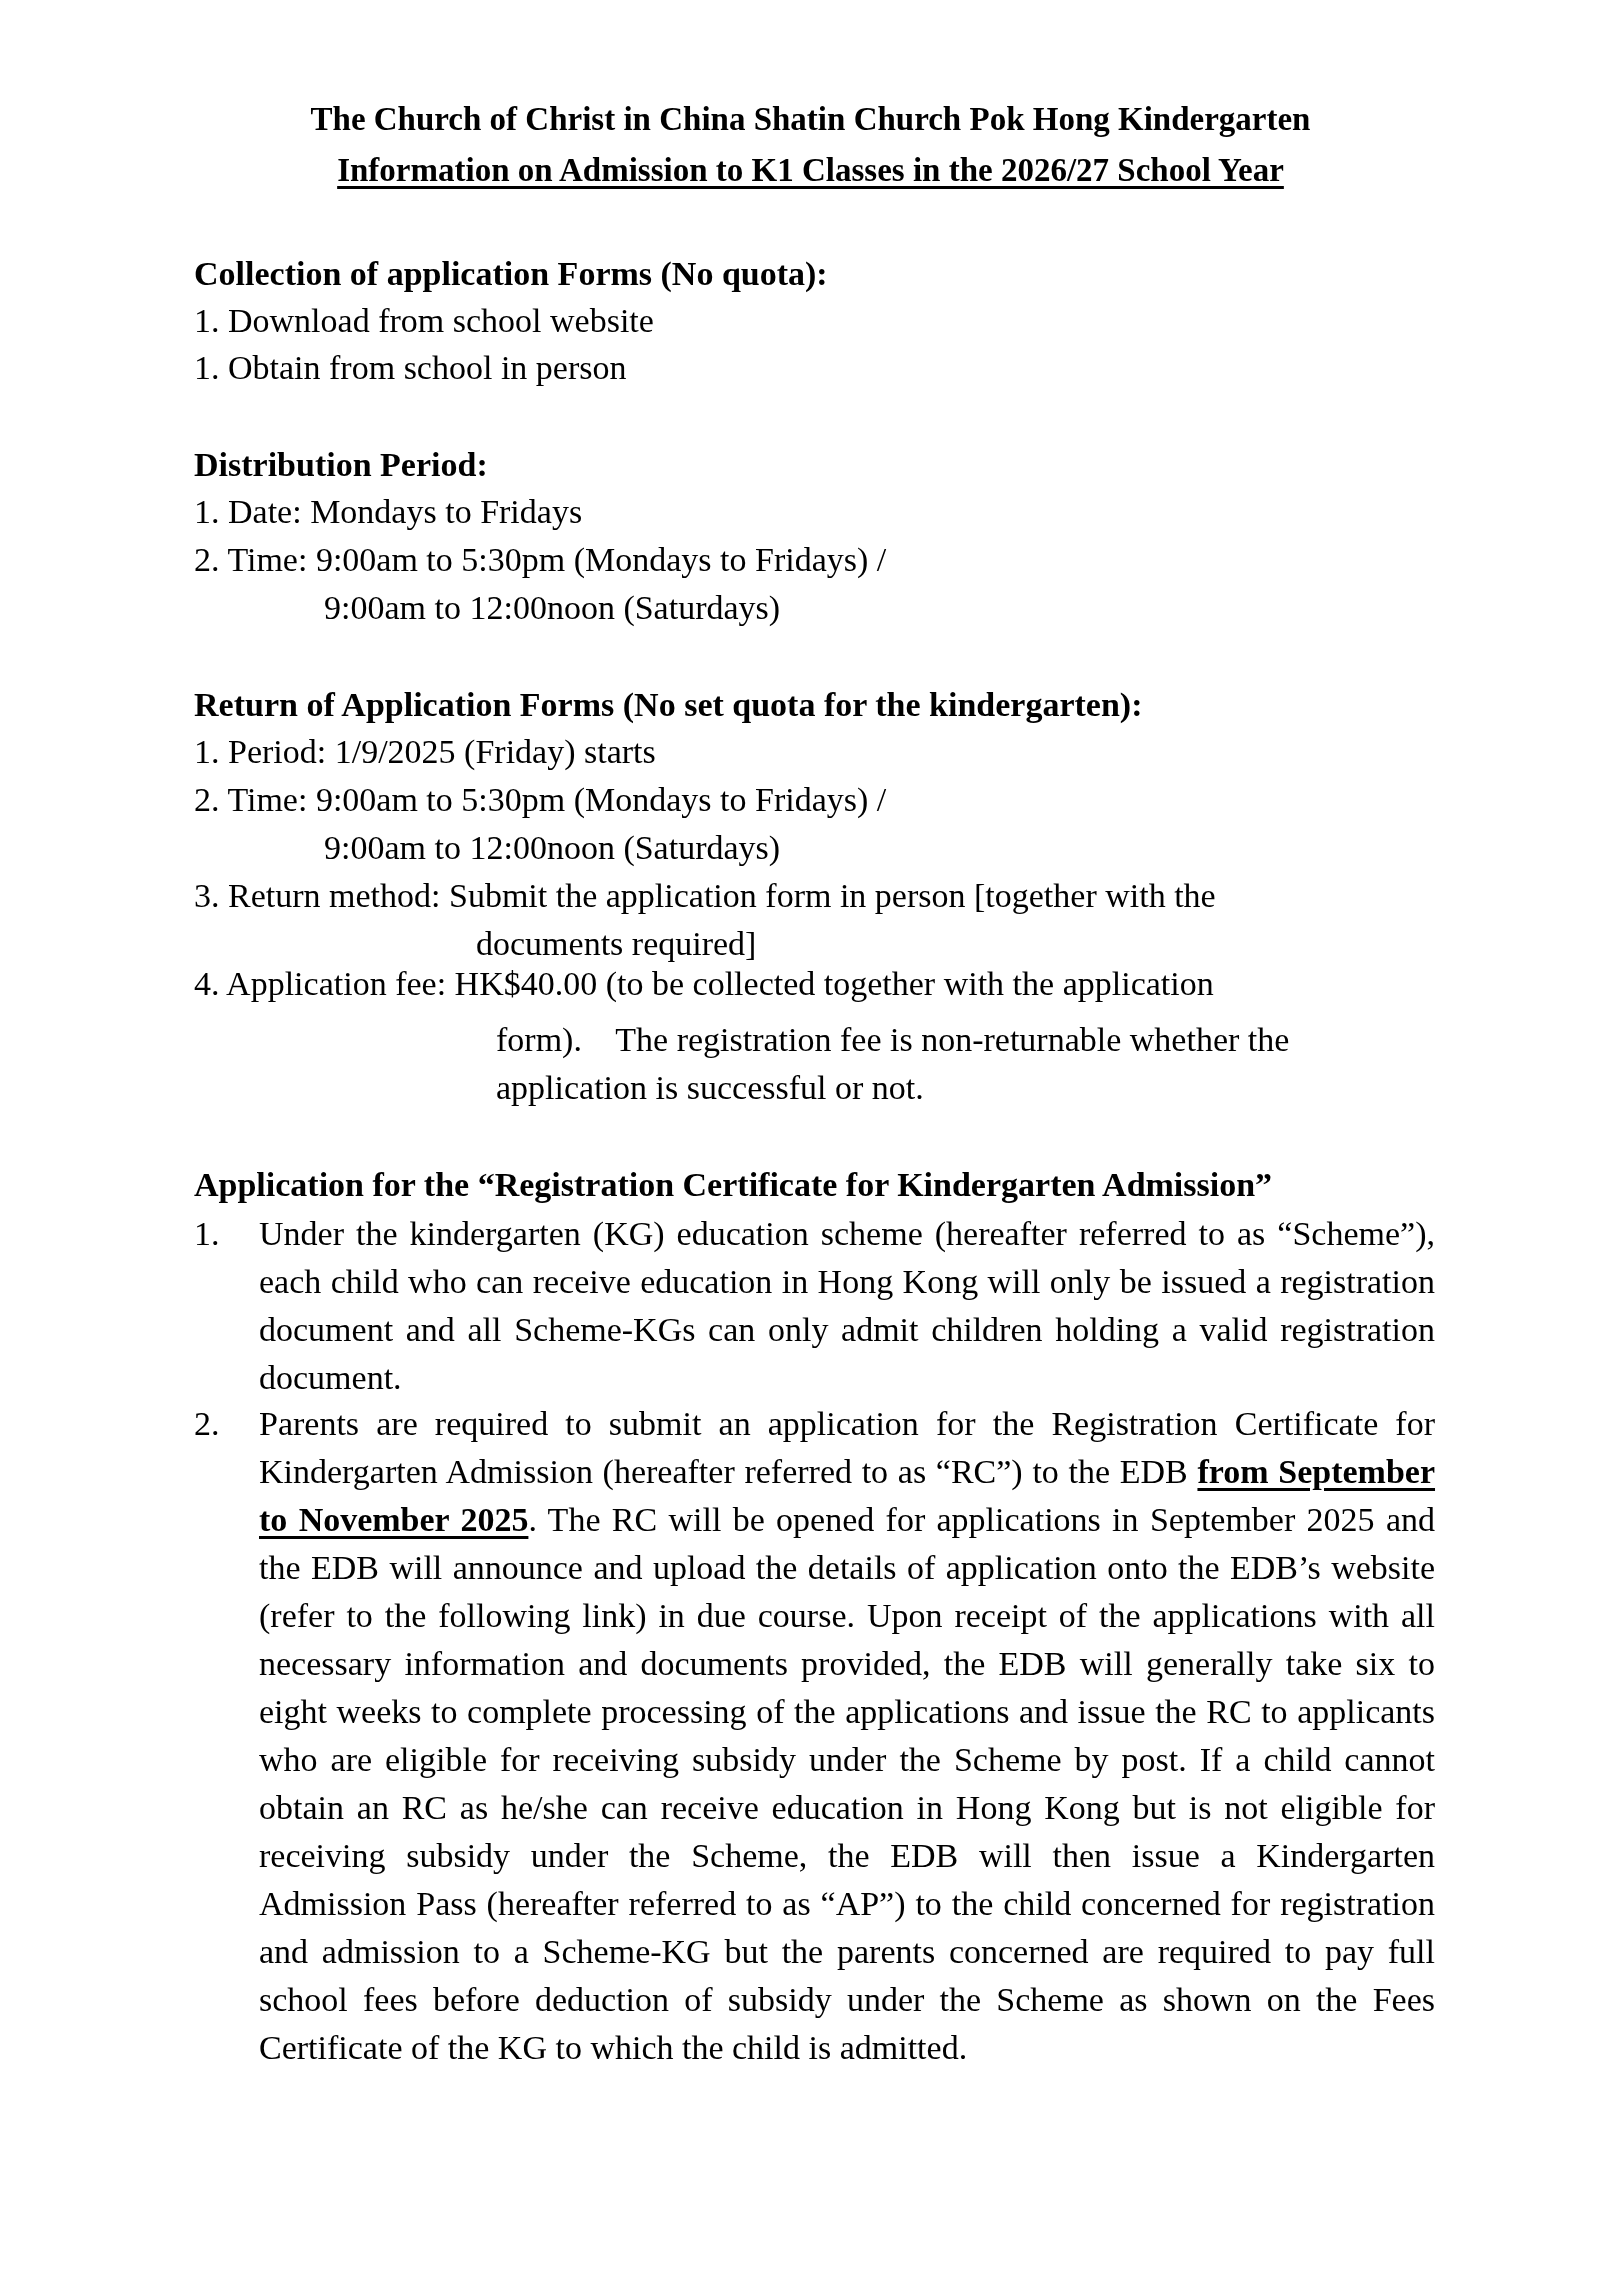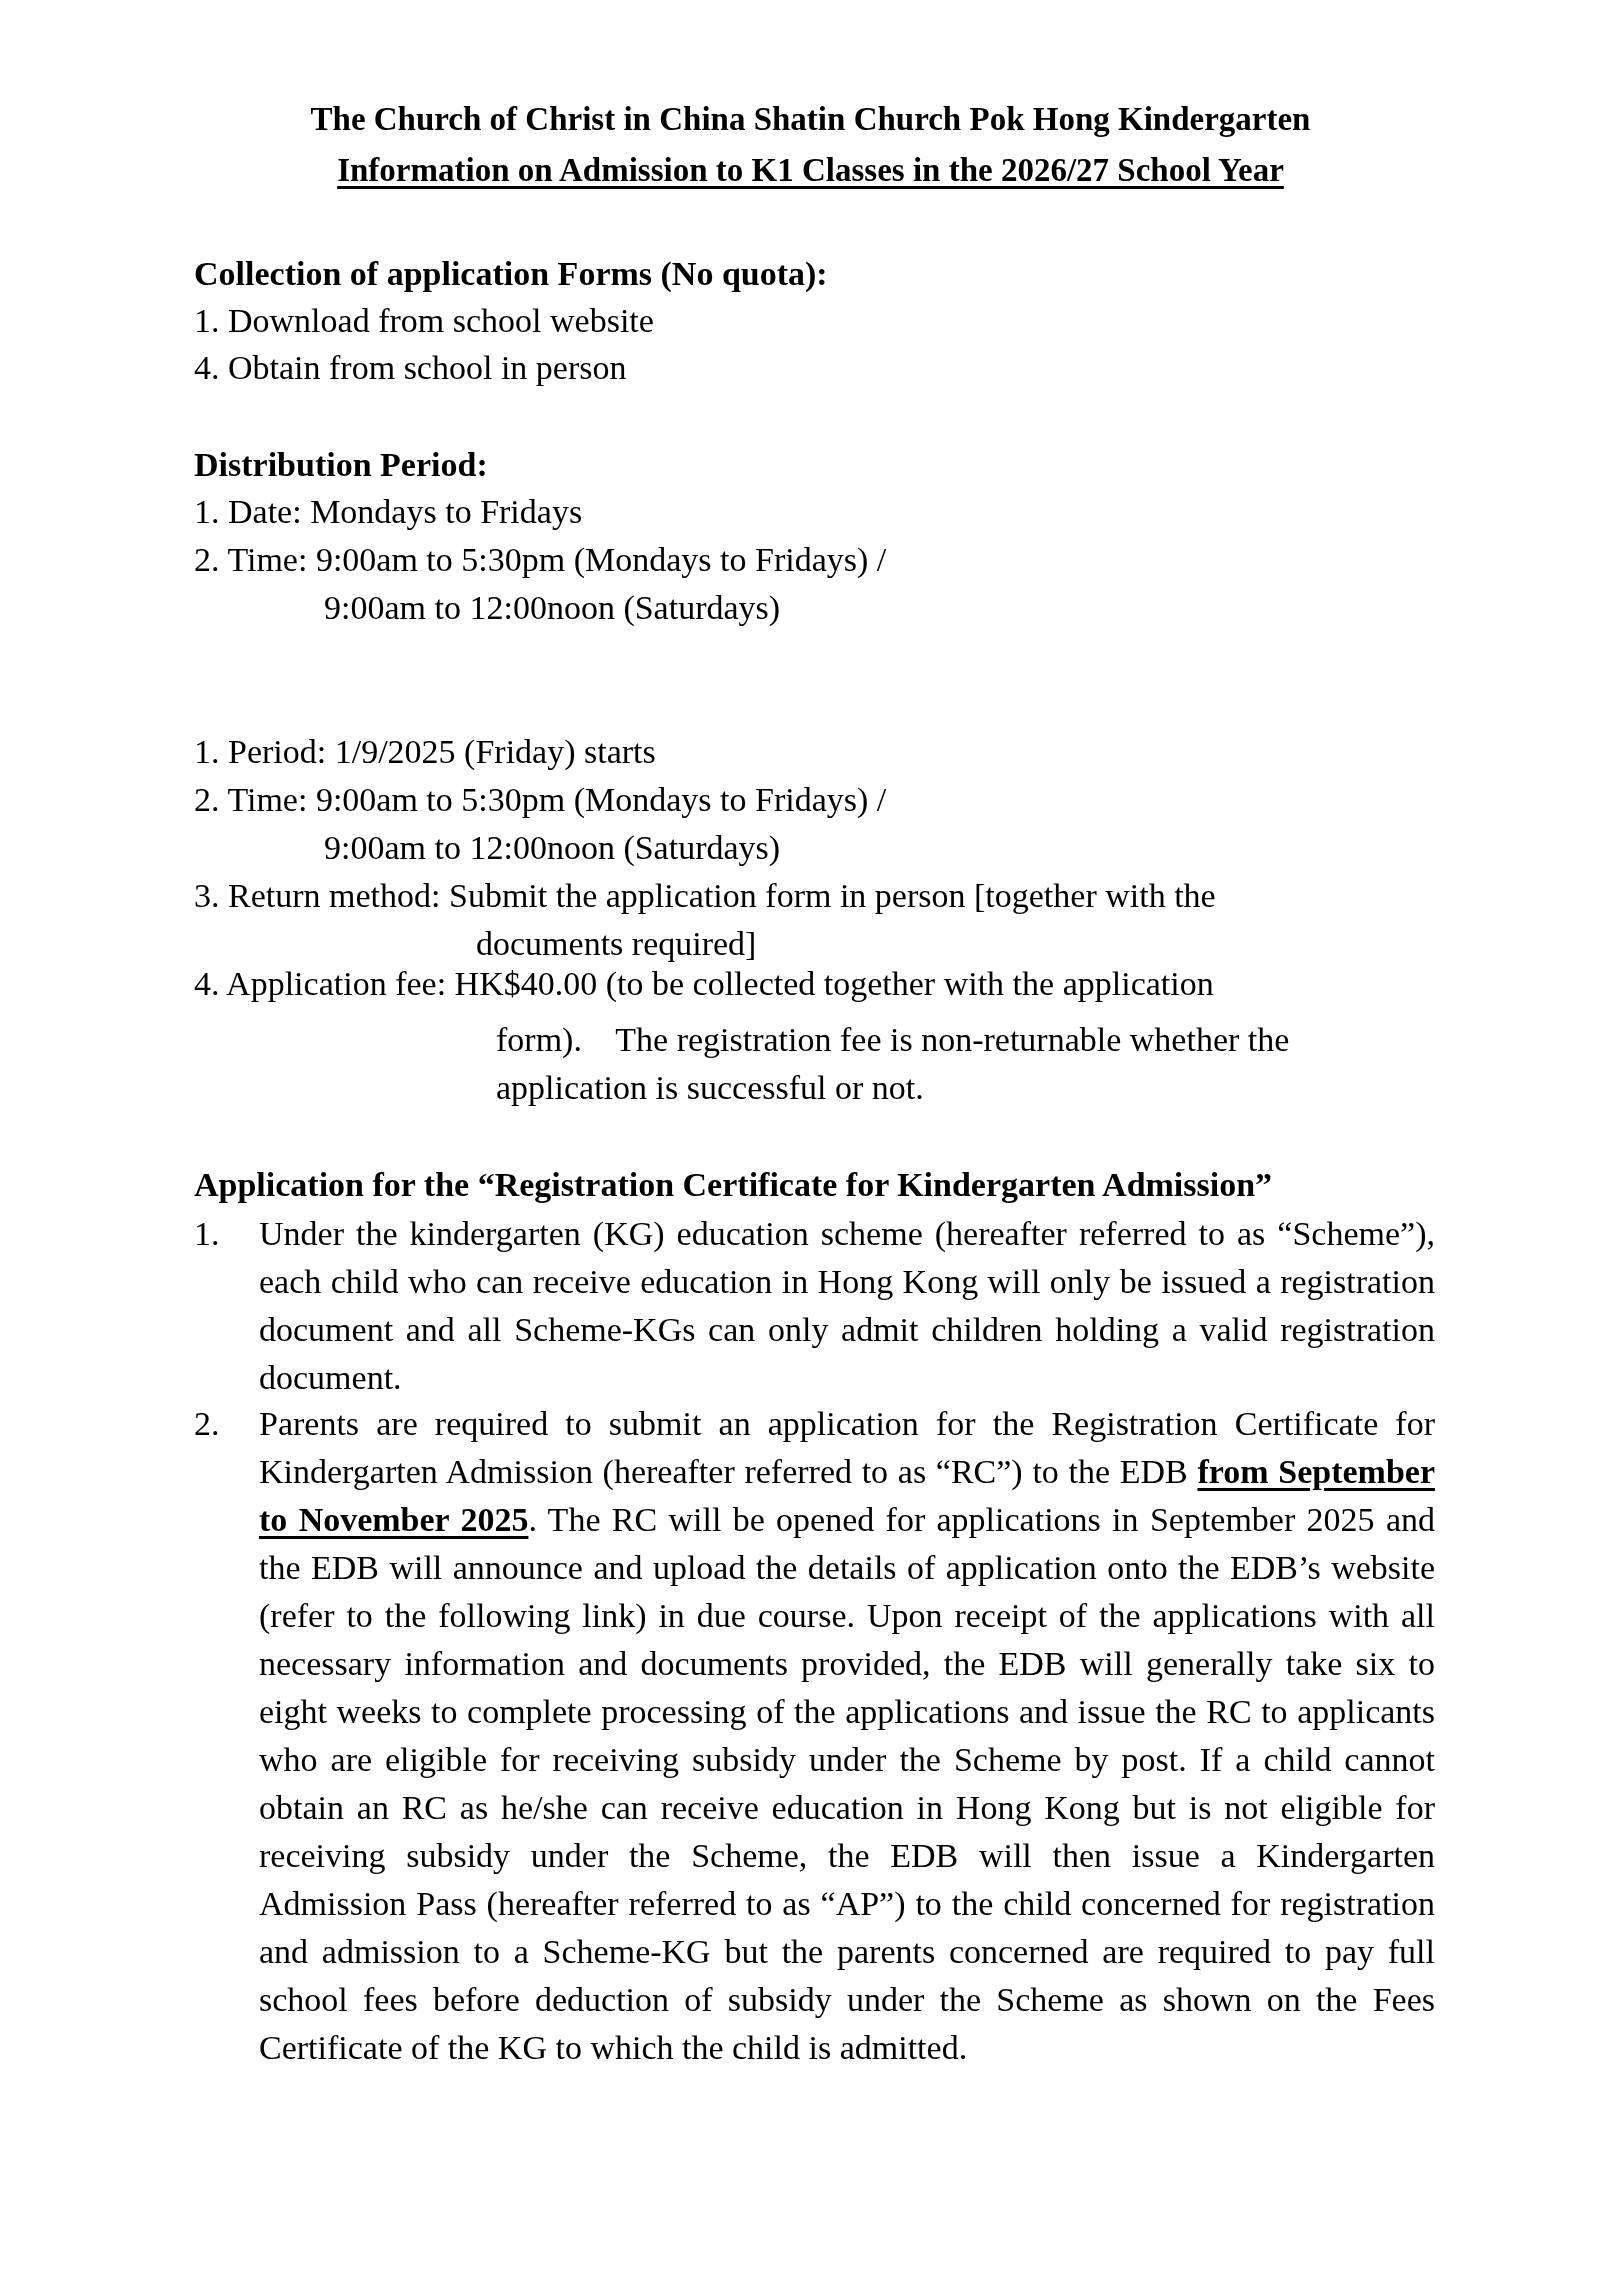--- a/index.html
+++ b/index.html
@@ -31,27 +31,28 @@
 </head>
 <body>
 
 <div class="page">
 
   <div class="title t1">The Church of Christ in China Shatin Church Pok Hong Kindergarten</div>
   <div class="title t2"><span>Information on Admission to K1 Classes in the 2026/27 School Year</span></div>
 
   <div class="line h" style="top:250px;">Collection of application Forms (No quota):</div>
   <div class="line li" style="top:297px;">1. Download from school website</div>
-  <div class="line li" style="top:344px;">4. Obtain from school in person</div>
+  <div class="line li" style="top:344px;">1. Obtain from school in person</div>
 
   <div class="line h" style="top:441px;">Distribution Period:</div>
   <div class="line li" style="top:488px;">1. Date: Mondays to Fridays</div>
   <div class="line li" style="top:536px;">2. Time: 9:00am to 5:30pm (Mondays to Fridays) /</div>
   <div class="line" style="top:584px; left:324px;">9:00am to 12:00noon (Saturdays)</div>
 
+  <div class="line h" style="top:681px;">Return of Application Forms (No set quota for the kindergarten):</div>
   <div class="line li" style="top:728px;">1. Period: 1/9/2025 (Friday) starts</div>
   <div class="line li" style="top:776px;">2. Time: 9:00am to 5:30pm (Mondays to Fridays) /</div>
   <div class="line" style="top:824px; left:324px;">9:00am to 12:00noon (Saturdays)</div>
   <div class="line li" style="top:872px;">3. Return method: Submit the application form in person [together with the</div>
   <div class="line" style="top:920px; left:476px;">documents required]</div>
   <div class="line li" style="top:960px;">4. Application fee: HK$40.00 (to be collected together with the application</div>
   <div class="line" style="top:1016px; left:496px; white-space:pre;">form).    The registration fee is non-returnable whether the</div>
   <div class="line h" style="top:1161px;">Application for the “Registration Certificate for Kindergarten Admission”</div>
 
   <div class="line" style="top:1064px; left:496px;">application is successful or not.</div>

